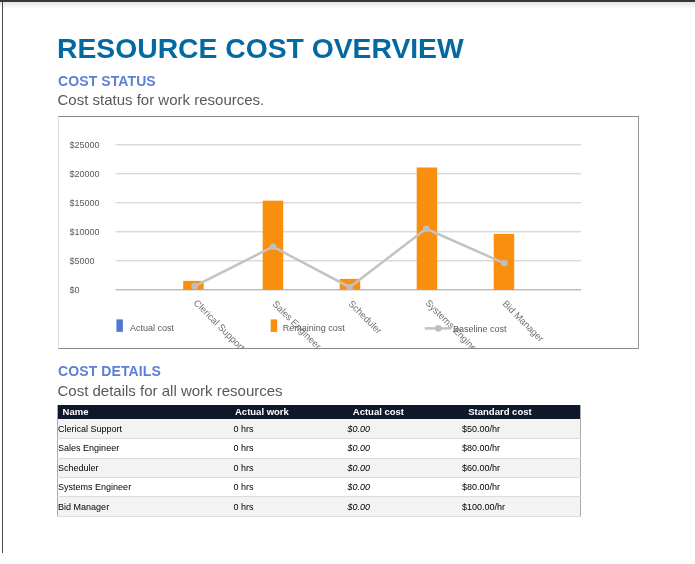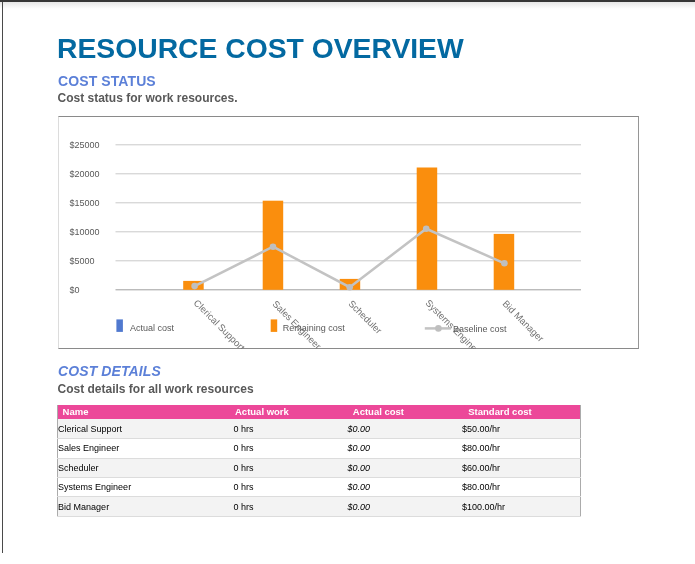--- a/index.html
+++ b/index.html
@@ -3,24 +3,24 @@
 <meta charset="utf-8">
 <style>
   * { margin:0; padding:0; box-sizing:border-box; }
   html,body { width:695px; height:564px; background:#fff; overflow:hidden; }
   body { font-family:"Liberation Sans", sans-serif; position:relative; }
   .topbar { position:absolute; top:0; left:0; width:695px; height:2px; background:#373737; }
   .topfade { position:absolute; top:2px; left:0; width:695px; height:7px; background:linear-gradient(#e7e7e7,#ffffff); }
   .leftbar { position:absolute; top:2px; left:1.7px; width:1.7px; height:551px; background:#4a4a4a; }
   .title { position:absolute; left:57px; top:31.8px; font-size:28.3px; font-weight:bold; color:#0369a1; letter-spacing:0px; }
   .h2 { position:absolute; left:58px; font-size:14px; font-weight:bold; color:#5c80d8; letter-spacing:0.1px; }
-  .desc { position:absolute; left:57.5px; font-size:12px; color:#595959;font-weight:bold; }
+  .desc { position:absolute; left:57.5px; font-size:15px; color:#595959; }
   .chartbox { position:absolute; left:58px; top:116px; width:581px; height:233px; border-top:1px solid #8a8a8a; border-bottom:1px solid #8a8a8a; border-right:1px solid #969696; border-left:1px solid #dcdcdc; background:#fff; }
   .tbl { position:absolute; left:56.6px; top:404.5px; width:523px; border-collapse:collapse; font-size:9px; color:#000; table-layout:fixed; }
-  .tbl th { background:#ec4899; color:#fff; font-weight:bold; text-align:left; height:14.8px; padding:0; font-size:9.5px; }
+  .tbl th { background:#0f172a; color:#fff; font-weight:bold; text-align:left; height:14.8px; padding:0; font-size:9.5px; }
   .tbl th:nth-child(1){padding-left:5px;} .tbl th:nth-child(2){padding-left:2.9px;margin-top:48px;} .tbl th:nth-child(3){padding-left:7.7px;} .tbl th:nth-child(4){padding-left:9.2px;}
   .tbl td { height:19.4px; padding:0; border-bottom:1px solid #dcdcdc; }
   .tbl td:nth-child(1){padding-left:0.5px;} .tbl td:nth-child(2){padding-left:1.4px;} .tbl td:nth-child(3){padding-left:2.4px;font-style:italic;} .tbl td:nth-child(4){padding-left:2.8px;}
   .tbl tr.odd td { background:#f3f3f3; }
   .tbl tr.even td { background:#ffffff; }
   .tbl { border-left:1px solid #ababab; border-right:1px solid #ababab; border-bottom:1px solid #ababab; }
 </style>
 </head>
 <body>
 <div class="topbar"></div>
@@ -78,21 +78,21 @@
 
   <rect x="58.4" y="203.4" width="6.5" height="12.5" fill="#5079cf"></rect>
   <text x="72.1" y="215.4" font-size="9" fill="#595959">Actual cost</text>
   <rect x="212.7" y="203.4" width="6.5" height="12.5" fill="#fa8e0d"></rect>
   <text x="224.7" y="215.4" font-size="9" fill="#595959">Remaining cost</text>
   <line x1="366.8" y1="212.4" x2="392.9" y2="212.4" stroke="#c3c3c3" stroke-width="2.5"></line>
   <circle cx="380.4" cy="212.4" r="3.3" fill="#bfbfbf"></circle>
   <text x="395" y="215.9" font-size="9" fill="#595959">Baseline cost</text>
 </svg>
 
-<div class="h2" style="top:363px;font-style:italic;">COST DETAILS</div>
+<div class="h2" style="top:363px;">COST DETAILS</div>
 <div class="desc" style="top:381.5px;">Cost details for all work resources</div>
 
 <table class="tbl">
   <colgroup>
       <col style="width:175px">
       <col style="width:113px">
       <col style="width:114px">
       <col style="width:121px">
     </colgroup>
   <tbody>

